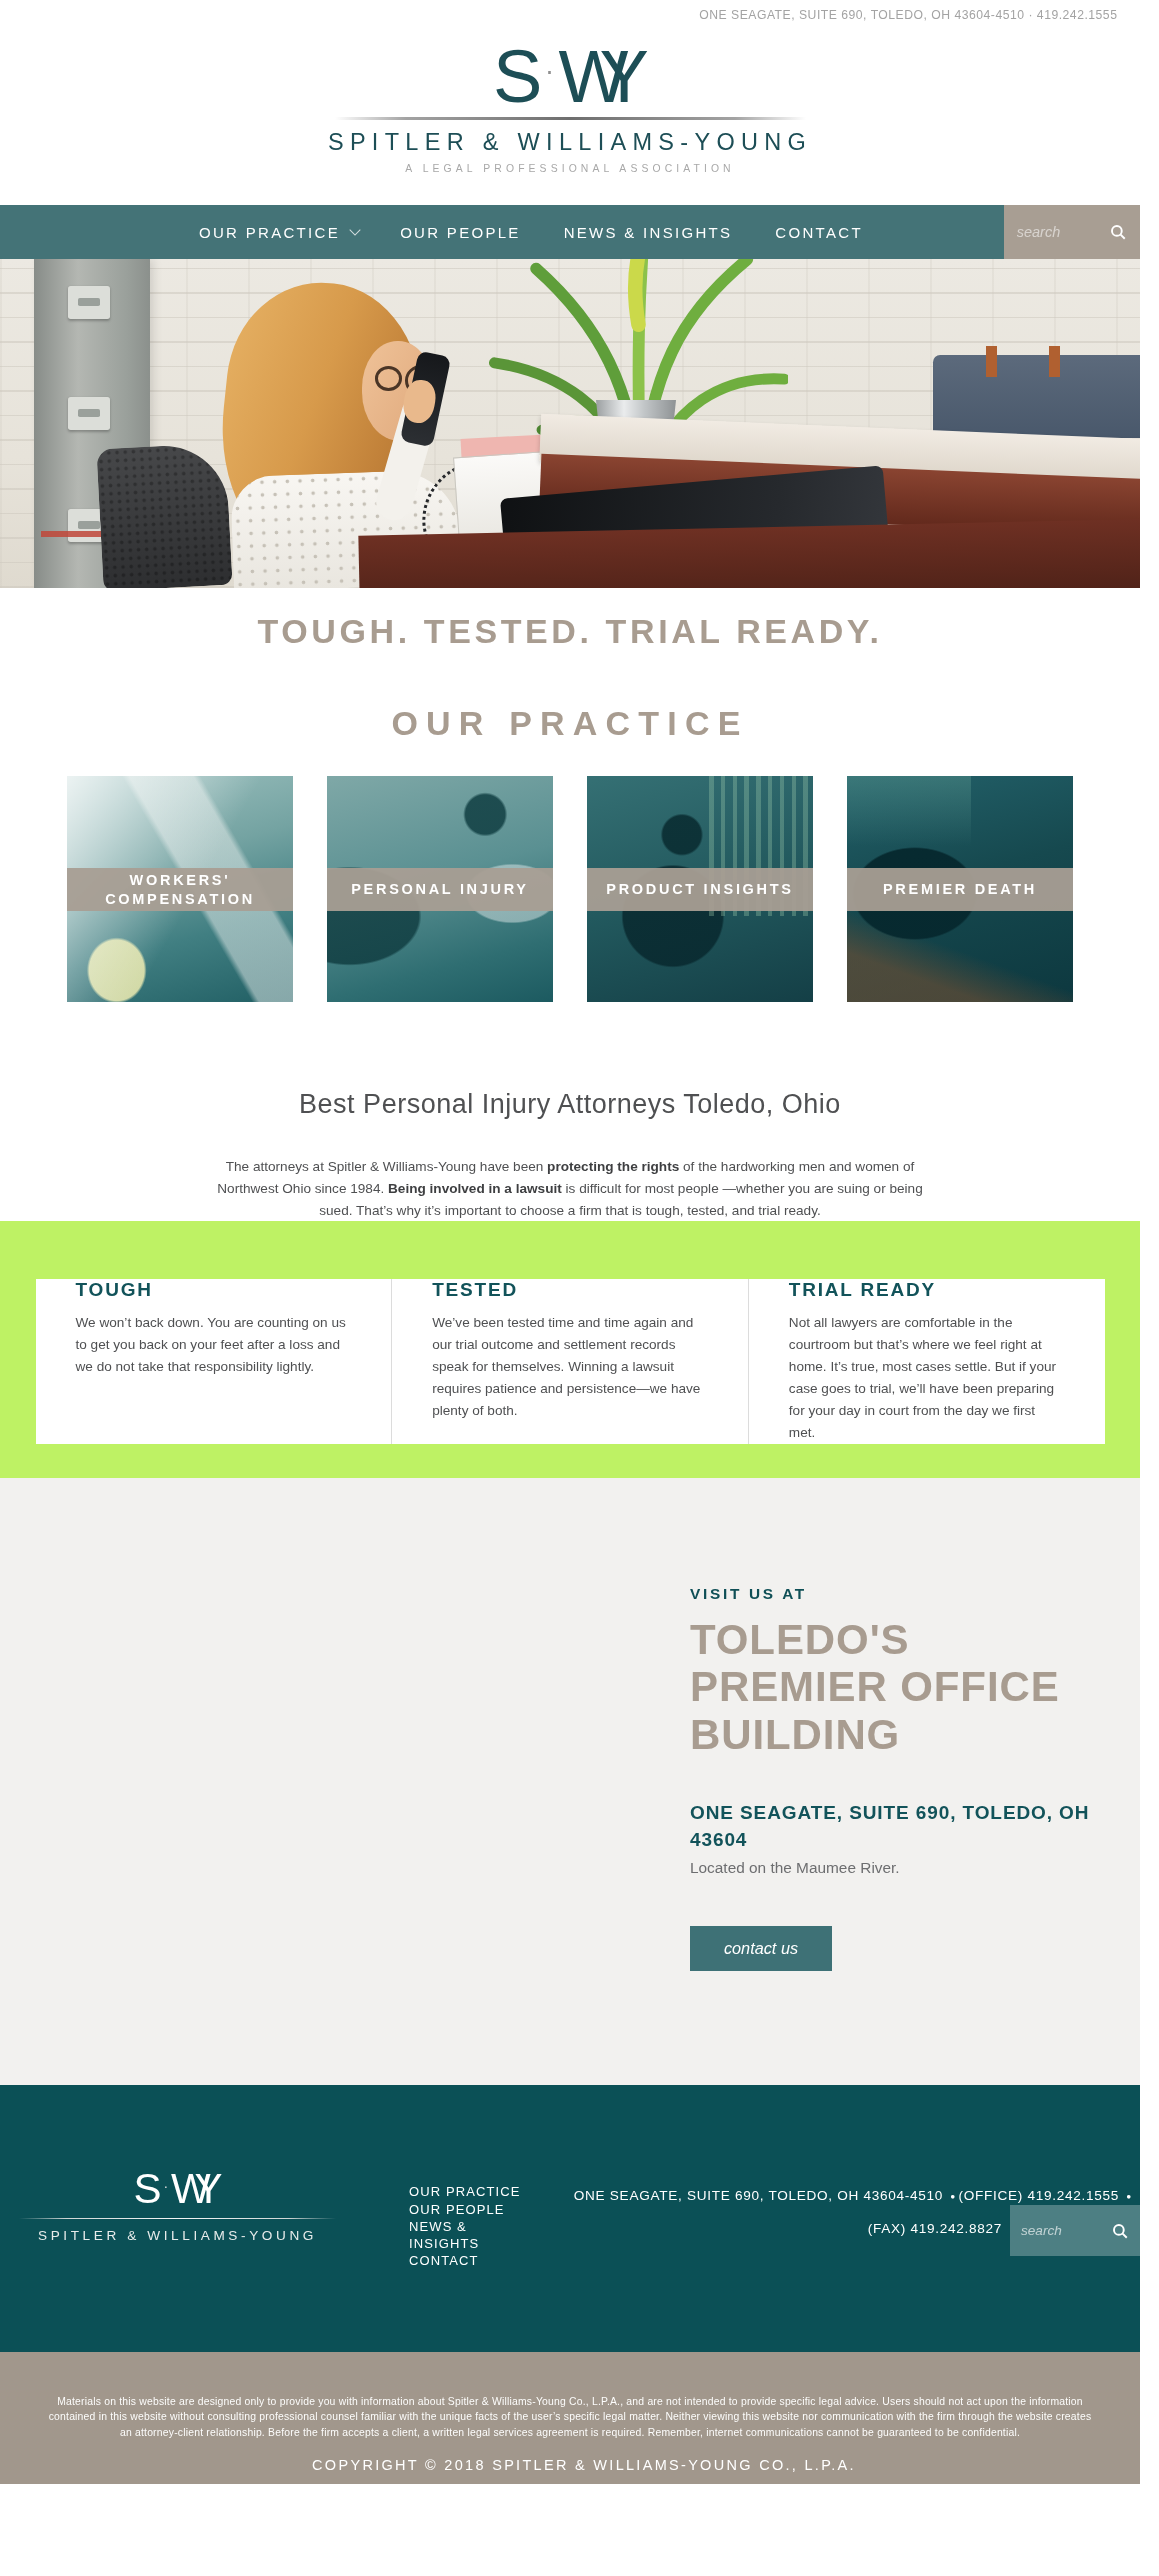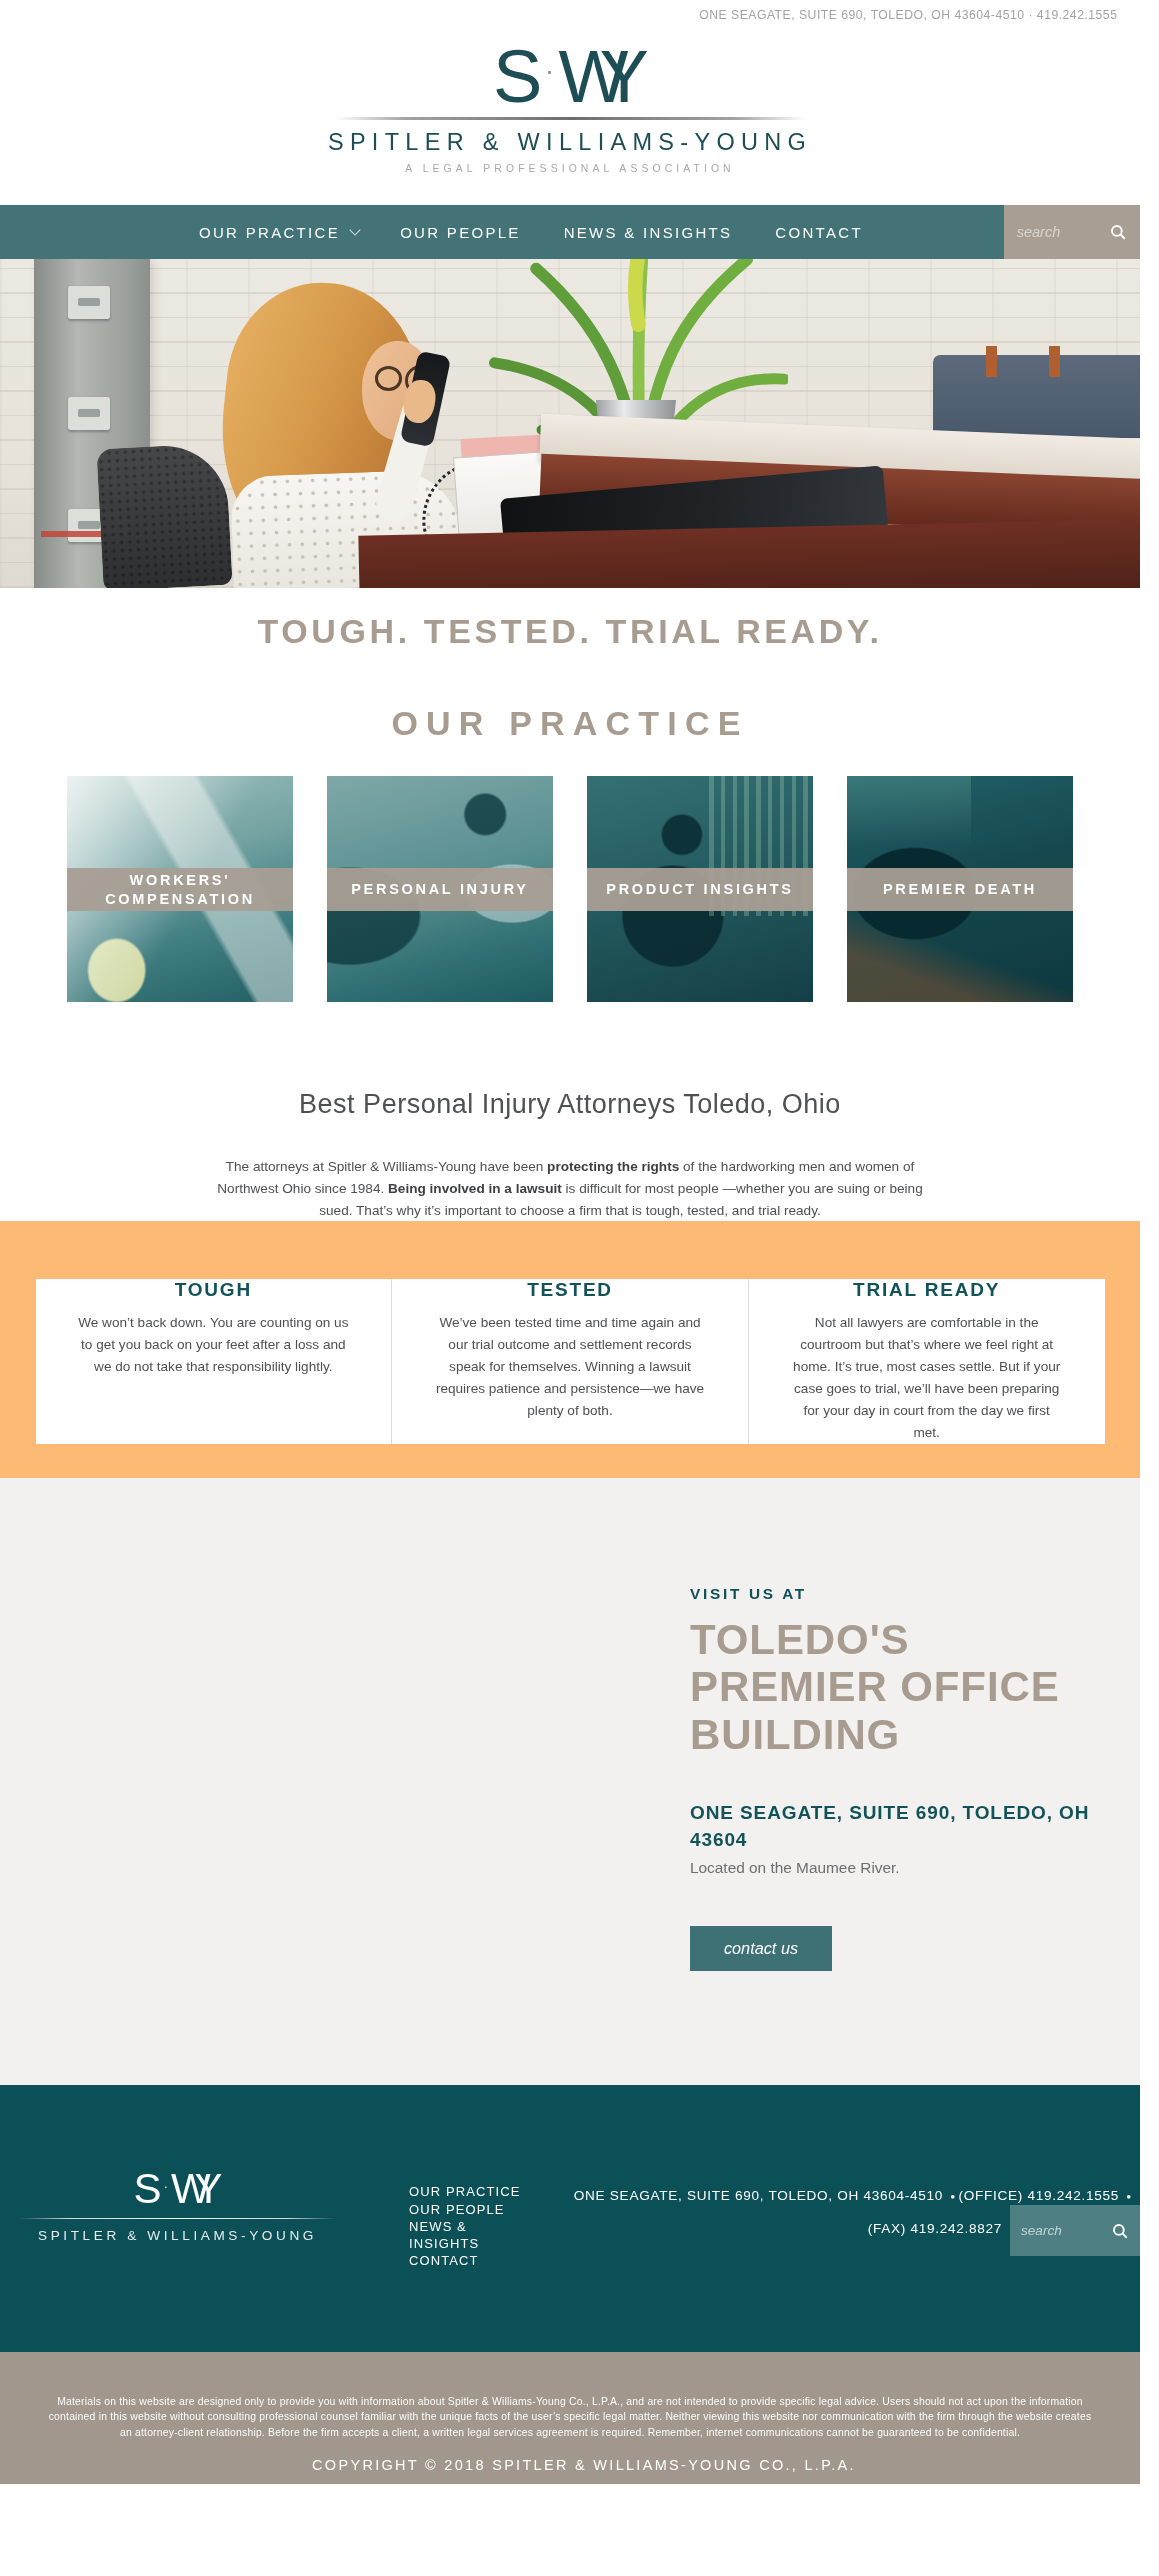--- a/index.html
+++ b/index.html
@@ -2,21 +2,21 @@
 <html style="font-size:14.5px"><head>
 <meta charset="utf-8">
 <style>
   * { margin:0; padding:0; box-sizing:border-box; }
   html,body { background:#fff; }
   body {
     width:1159px; margin:0 auto;
     font-family:"Liberation Sans", sans-serif;
     -webkit-font-smoothing:antialiased;
   }
-  .page { width:1140px; overflow:hidden; position:relative; background:#fdba74; }
+  .page { width:1140px; overflow:hidden; position:relative; background:#bef264; }
 
   
   .topbar { height:25px; padding:6.3px 22.6px 0 0; text-align:right; background:#fff; }
   .topbar span { color:#a3a3a3; font-size:12.2px; letter-spacing:0.5px; }
 
   
   .site-header { height:180px; text-align:center; padding-top:12.7px; background:#fff; }
   .logo { display:inline-block; cursor:pointer; }
   .monogram { color:#1d4e56; font-weight:200; font-size:74px; line-height:1.05; letter-spacing:-1.8px; }
   .monogram .mono-dot { font-size:27px; color:#8f8f8f; vertical-align:22px; margin:0 6.3px 0 4.5px; }
@@ -129,21 +129,21 @@
   .band span { color:#fff; font-size:14.5px; font-weight:700; letter-spacing:2.7px; line-height:1.25; }
 
   
   .intro { padding-top:87px; background:#fff; }
   .intro h3 { text-align:center; color:#4f5052; font-weight:400; font-size:27px; letter-spacing:0.5px; }
   .intro-text { width:734px; margin:36px auto 12px; text-align:center; color:#4f5052; font-size:13.6px; line-height:1.6; }
   .intro-text strong { color:#3e3f41; }
 
   
   .pillars { width:1069px; margin:58px auto 0; display:flex; background:#fff; }
-  .pillar { flex:1; padding:0 40px; text-align:center; }
+  .pillar { flex:1; padding:0 40px; }
   .pillar + .pillar { border-left:0.9px solid #dcdcdc; }
   .pillar h4 { color:#12535a; font-size:19px; font-weight:700; letter-spacing:1.8px; margin-bottom:11px; }
   .pillar p { color:#4f5052; font-size:13.6px; line-height:1.62; }
 
   
   .visit { position:relative; height:607px; margin-top:34px; background:#f2f1ef; }
   .visit-map { position:absolute; left:0; top:0; width:634px; height:607px; background:#f2f1ef; }
   .visit-info { position:absolute; left:690px; top:107px; width:435px; }
   .kicker { color:#0f4f56; font-size:15.4px; font-weight:700; letter-spacing:2.7px; }
   .visit-title { color:#a89c90; font-size:42px; font-weight:700; letter-spacing:0.9px; line-height:1.13; margin-top:12.7px; width:399px; }

